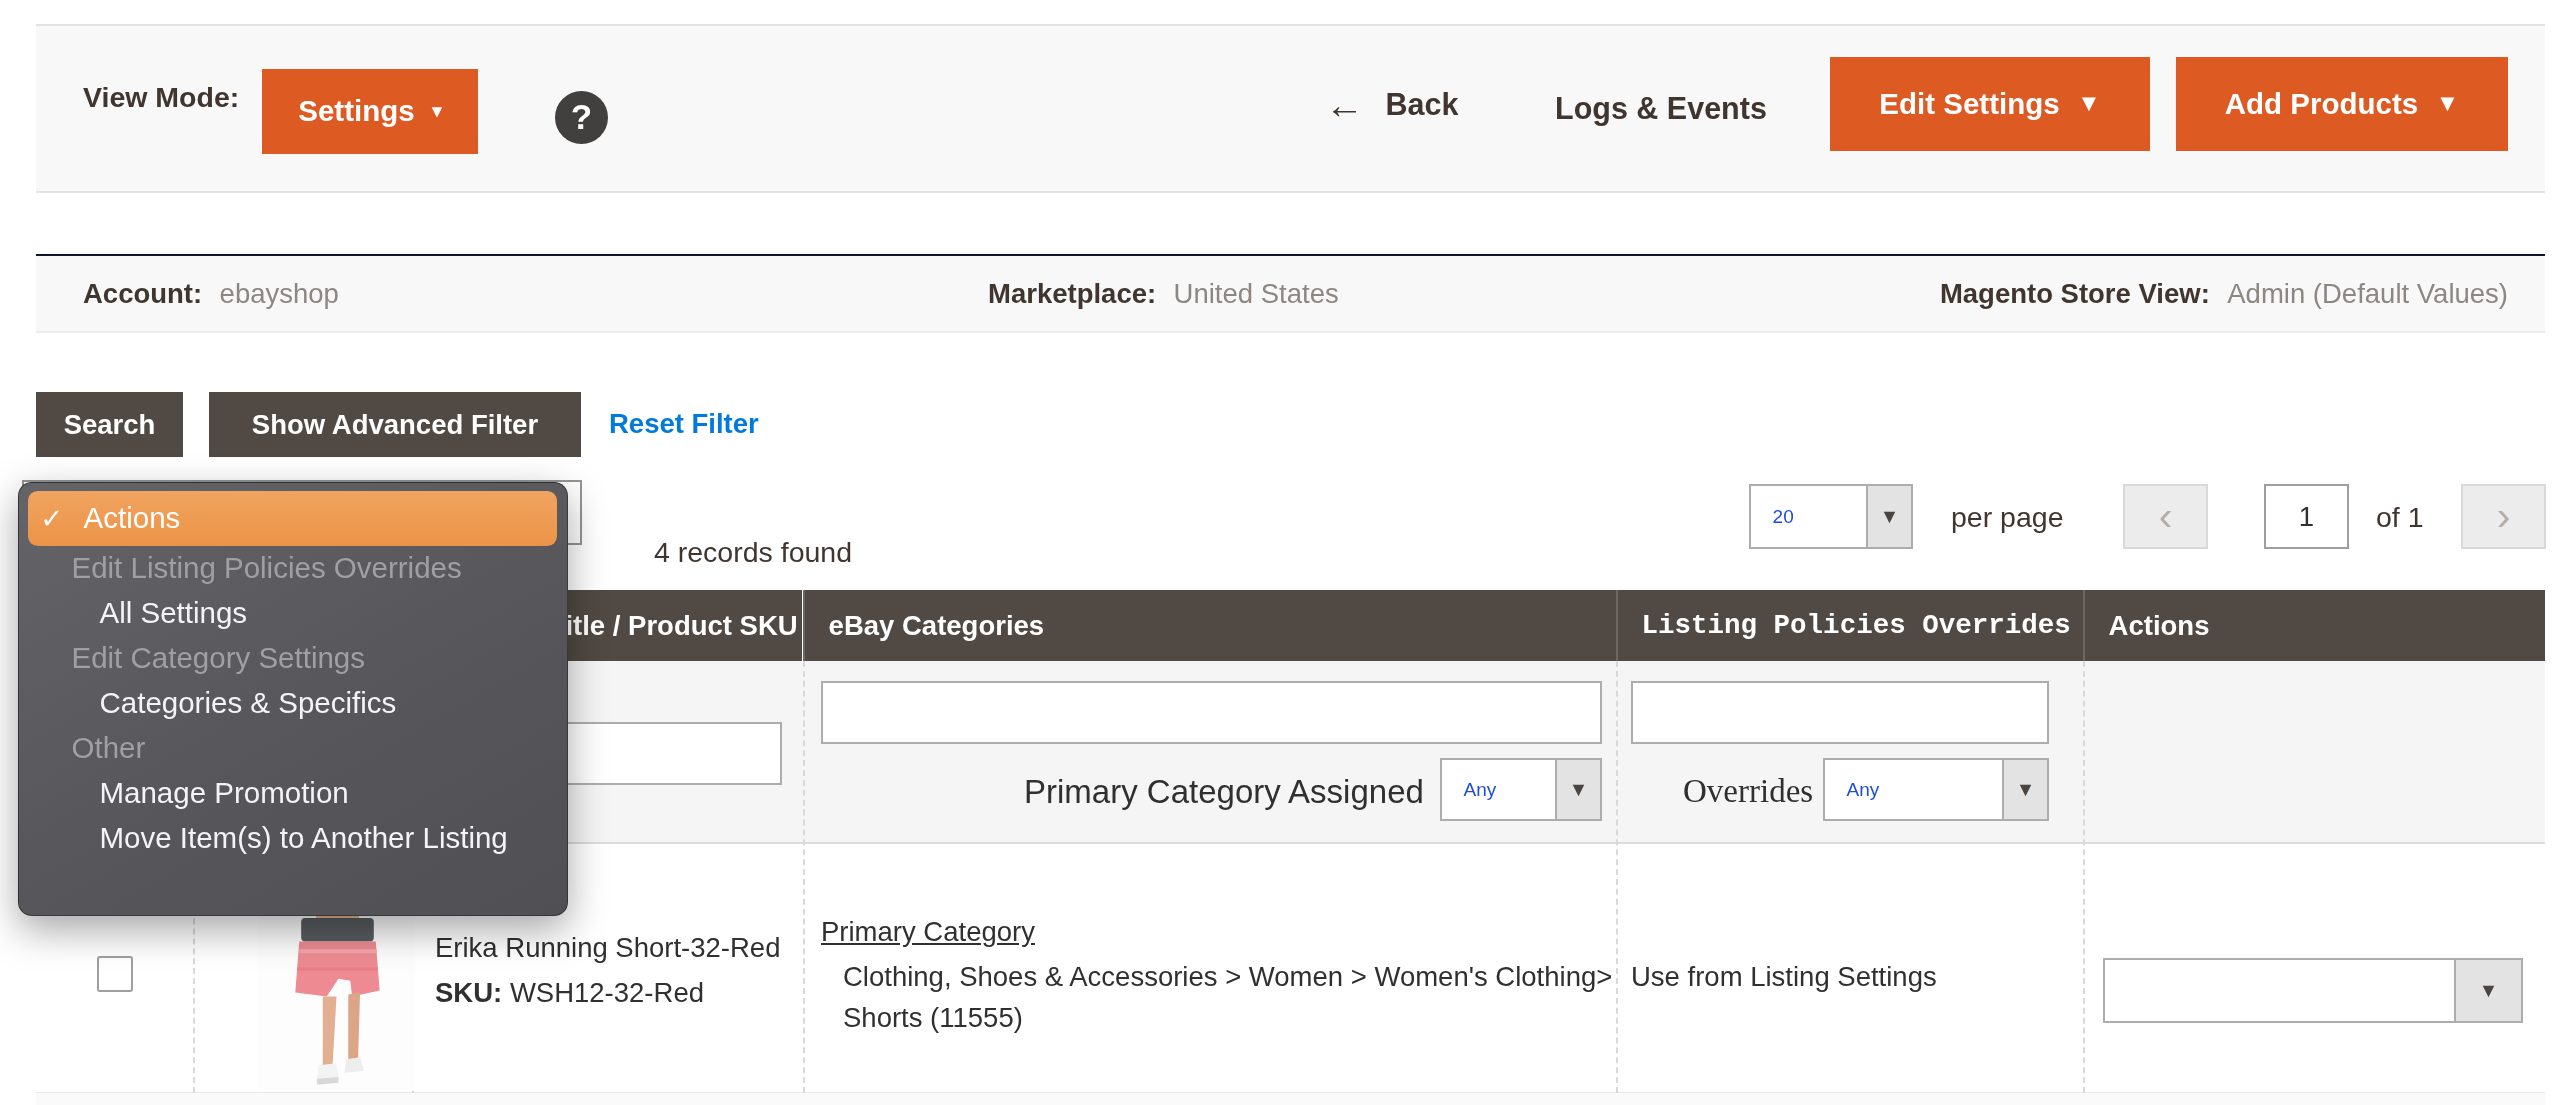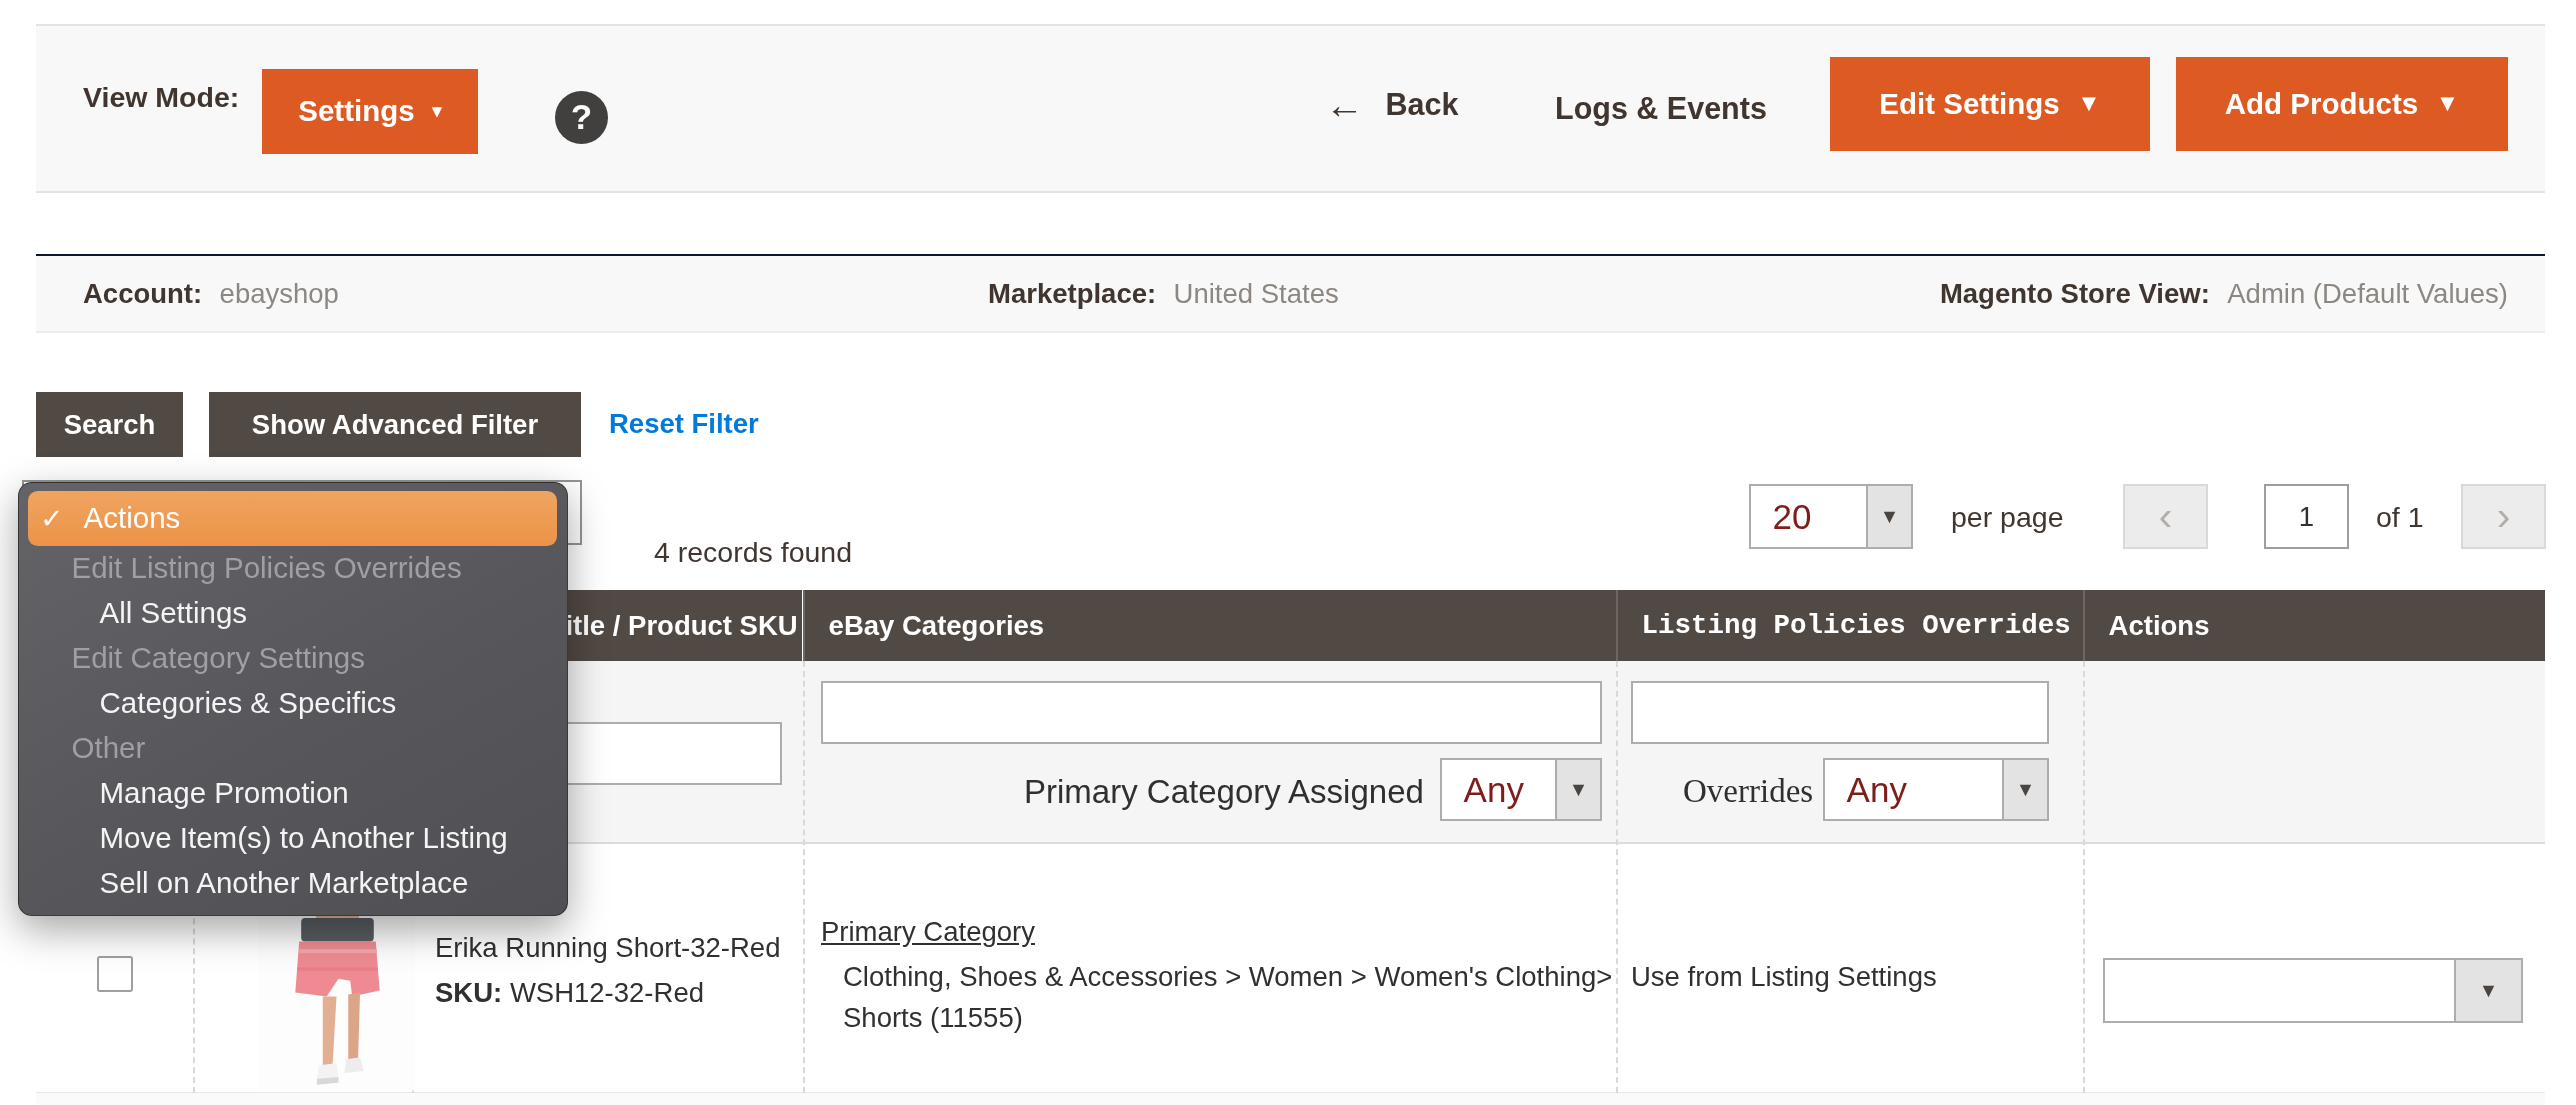--- a/index.html
+++ b/index.html
@@ -37,21 +37,21 @@
   
   .btn-dark { position:absolute; top:392px; height:65px; background:#514943; color:#fff;
               font-size:27.5px; font-weight:600; border:none; display:flex; align-items:center; justify-content:center; cursor:pointer; }
   .search-btn { left:36px; width:147px; }
   .adv-btn { left:209px; width:372px; }
   .reset-link { position:absolute; left:609px; top:408px; font-size:27.5px; font-weight:600; color:#007bdb; cursor:pointer; }
 
   
   .records { position:absolute; left:654px; top:501px; font-size:28.5px; color:#41362f;margin-top:35px; }
   .sel { position:absolute; background:#fff; border:2px solid #adadad; display:flex; align-items:stretch; cursor:pointer; }
-  .sel-val { flex:1; display:flex; align-items:center; padding-left:21.6px; font-size:35px; color:#7f1d1d; }
+  .sel-val { flex:1; display:flex; align-items:center; padding-left:21.6px; font-size:19px; color:#1d4ed8; }
   .sel-arrow { width:45px; background:#e3e3e3; border-left:2px solid #adadad;
                display:flex; align-items:center; justify-content:center; font-size:19.7px; color:#4a4540; }
   .perpage-sel { left:1749px; top:484px; width:164px; height:65px; }
   .perpage-label { position:absolute; left:1951px; top:501px; font-size:28.5px; color:#41362f; }
   .page-btn { position:absolute; top:484px; width:85px; height:65px; background:#ececec; border:2px solid #d9d9d9;
               display:flex; align-items:center; justify-content:center; font-size:41px; color:#b3aeaa; cursor:pointer; }
   .prev-btn { left:2123px; } .next-btn { left:2461px; }
   .page-input { position:absolute; left:2264px; top:484px; width:85px; height:65px; border:2px solid #9e9e9e;
                 background:#fff; text-align:center; font-size:27.5px; color:#303030; font-family:inherit; }
   .of-label { position:absolute; left:2376px; top:501px; font-size:28.5px; color:#41362f; white-space:nowrap; }
@@ -226,17 +226,16 @@
       <span class="chk">✓</span>
       <span>Actions</span>
     </div>
     <div class="popup-item popup-group">Edit Listing Policies Overrides</div>
     <div class="popup-item popup-option">All Settings</div>
     <div class="popup-item popup-group">Edit Category Settings</div>
     <div class="popup-item popup-option">Categories &amp; Specifics</div>
     <div class="popup-item popup-group">Other</div>
     <div class="popup-item popup-option">Manage Promotion</div>
     <div class="popup-item popup-option">Move Item(s) to Another Listing</div>
-    <div class="popup-item popup-option">Sell on Another Marketplace</div>
   </div>
 
 </div>
 
 
 </body></html>

